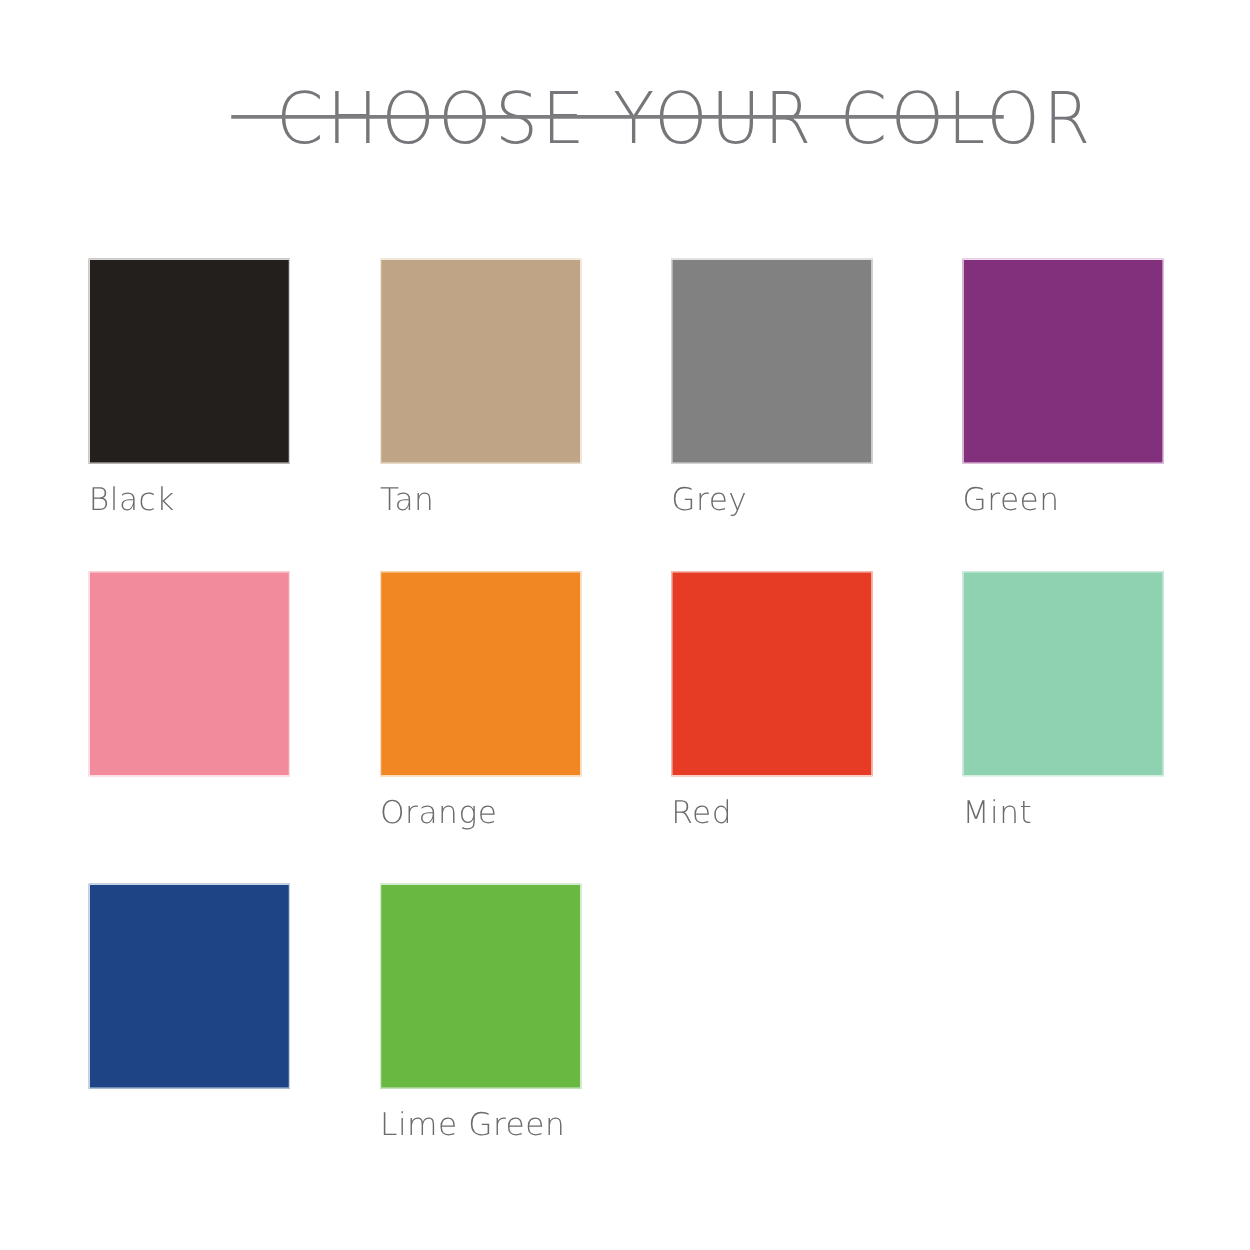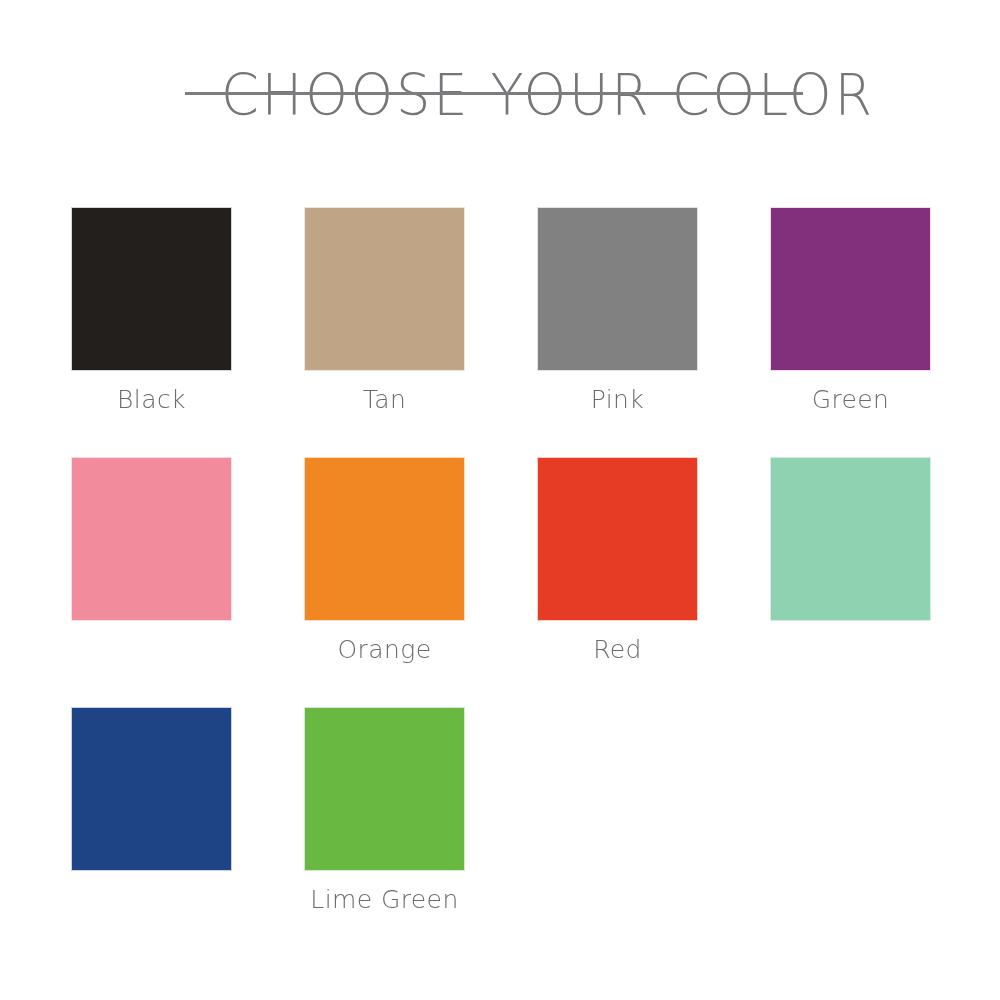--- a/index.html
+++ b/index.html
@@ -71,21 +71,21 @@
   }
   .swatch-chip {
     width: 161px;
     height: 164px;
     box-sizing: border-box;
     display: block;
   }
   .swatch-label {
     display: block;
     width: 161px;
-    text-align: center;
+    text-align: left;
     margin-top: 14px;
     font-family: "DejaVu Sans", sans-serif;
     font-size: 25px;
     font-weight: 300;
     letter-spacing: 0.4px;
     color: #6b6b6e;
     white-space: nowrap;
   }
 </style>
 </head>
@@ -102,39 +102,40 @@
       <div class="swatch-cell">
         <span class="swatch-chip" style="background: rgb(35, 31, 29); border: 1px solid rgb(216, 212, 210);"></span>
         <span class="swatch-label">Black</span>
       </div>
       <div class="swatch-cell">
         <span class="swatch-chip" style="background: rgb(191, 165, 134); border: 1px solid rgb(240, 230, 218);"></span>
         <span class="swatch-label">Tan</span>
       </div>
       <div class="swatch-cell">
         <span class="swatch-chip" style="background: rgb(129, 129, 129); border: 1px solid rgb(226, 226, 226);"></span>
-        <span class="swatch-label">Pink</span>
+        <span class="swatch-label">Grey</span>
       </div>
       <div class="swatch-cell">
         <span class="swatch-chip" style="background: rgb(131, 48, 124); border: 1px solid rgb(239, 220, 238);"></span>
         <span class="swatch-label">Green</span>
       </div>
       <div class="swatch-cell">
         <span class="swatch-chip" style="background: rgb(242, 139, 155); border: 1px solid rgb(251, 221, 226);"></span>
       </div>
       <div class="swatch-cell">
         <span class="swatch-chip" style="background: rgb(240, 135, 35); border: 1px solid rgb(251, 221, 189);"></span>
         <span class="swatch-label">Orange</span>
       </div>
       <div class="swatch-cell">
         <span class="swatch-chip" style="background: rgb(230, 59, 36); border: 1px solid rgb(248, 207, 199);"></span>
         <span class="swatch-label">Red</span>
       </div>
       <div class="swatch-cell">
         <span class="swatch-chip" style="background: rgb(143, 210, 178); border: 1px solid rgb(212, 238, 225);"></span>
+        <span class="swatch-label">Mint</span>
       </div>
       <div class="swatch-cell">
         <span class="swatch-chip" style="background: rgb(30, 68, 133); border: 1px solid rgb(199, 210, 228);"></span>
       </div>
       <div class="swatch-cell">
         <span class="swatch-chip" style="background: rgb(104, 184, 66); border: 1px solid rgb(212, 234, 208);"></span>
         <span class="swatch-label">Lime Green</span>
       </div>
       <div class="swatch-cell is-empty">
         <span class="swatch-chip"></span>

